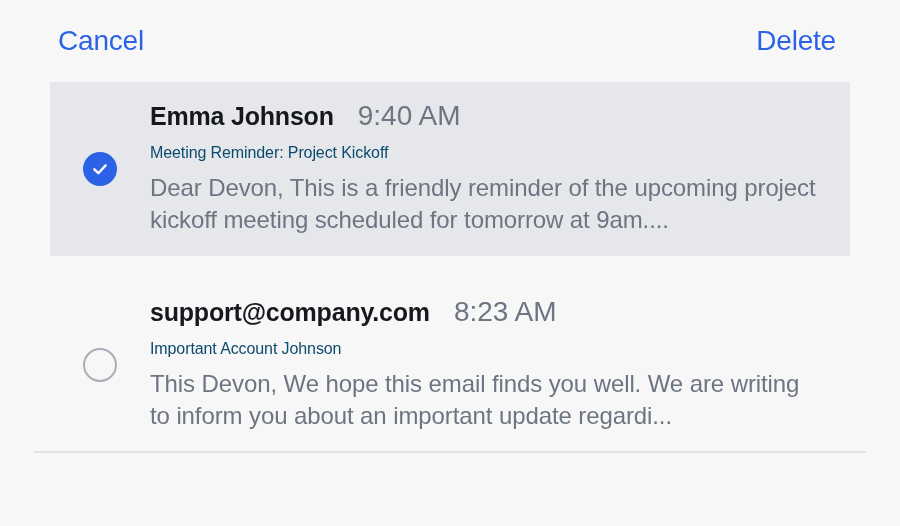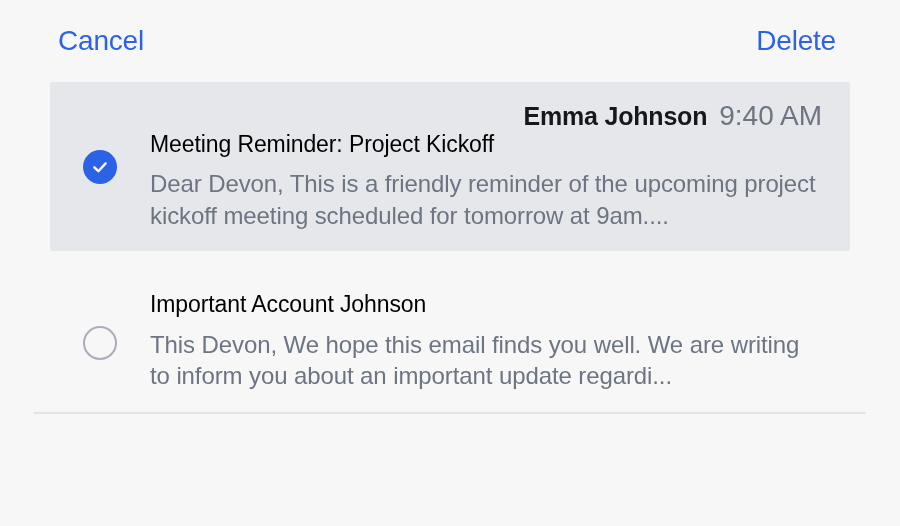--- a/index.html
+++ b/index.html
@@ -112,46 +112,47 @@
   
   .mail-body {
     flex: 1 1 auto;
     min-width: 0;
     padding-right: 28px;
   }
 
   .mail-top {
     display: flex;
     align-items: baseline;
-    justify-content: flex-end;
-    gap: 12px;
+    justify-content: flex-start;
+    gap: 24px;
   }
   .sender {
     font-size: 25px;
     line-height: 1.08;
     font-weight: 700;
     color: #16181d;
     letter-spacing: -0.2px;
     white-space: nowrap;
     overflow: hidden;
     text-overflow: ellipsis;
   }
   .time {
     font-size: 28px;
     line-height: 1.1;
     font-weight: 400;
     color: #6d7582;
     white-space: nowrap;
     flex: 0 0 auto;
   }
   .subject {
-    font-size: 23px;
+    margin-top: 12px;
+    font-size: 16px;
     line-height: 1.1;
     font-weight: 400;
-    color: #000000;
+    color: #0c4a6e;
     letter-spacing: -0.1px;
     white-space: nowrap;
     overflow: hidden;
     text-overflow: ellipsis;
   }
   .preview {
     margin-top: 11px;
     font-size: 24px;
     line-height: 1.32;
     font-weight: 400;
@@ -199,20 +200,24 @@
       </div>
     </div>
 
     <div class="row-gap"></div>
 
     <div class="mail-row">
       <div class="check-col">
         <span class="checkbox off"></span>
       </div>
       <div class="mail-body">
+        <div class="mail-top">
+          <div class="sender">support@company.com</div>
+          <div class="time">8:23 AM</div>
+        </div>
         <div class="subject">Important Account Johnson</div>
         <div class="preview">This Devon, We hope this email finds you well. We are writing to inform you about an important update regardi...</div>
       </div>
     </div>
 
     <div class="divider"></div>
 
   </div>
 </div>
 

